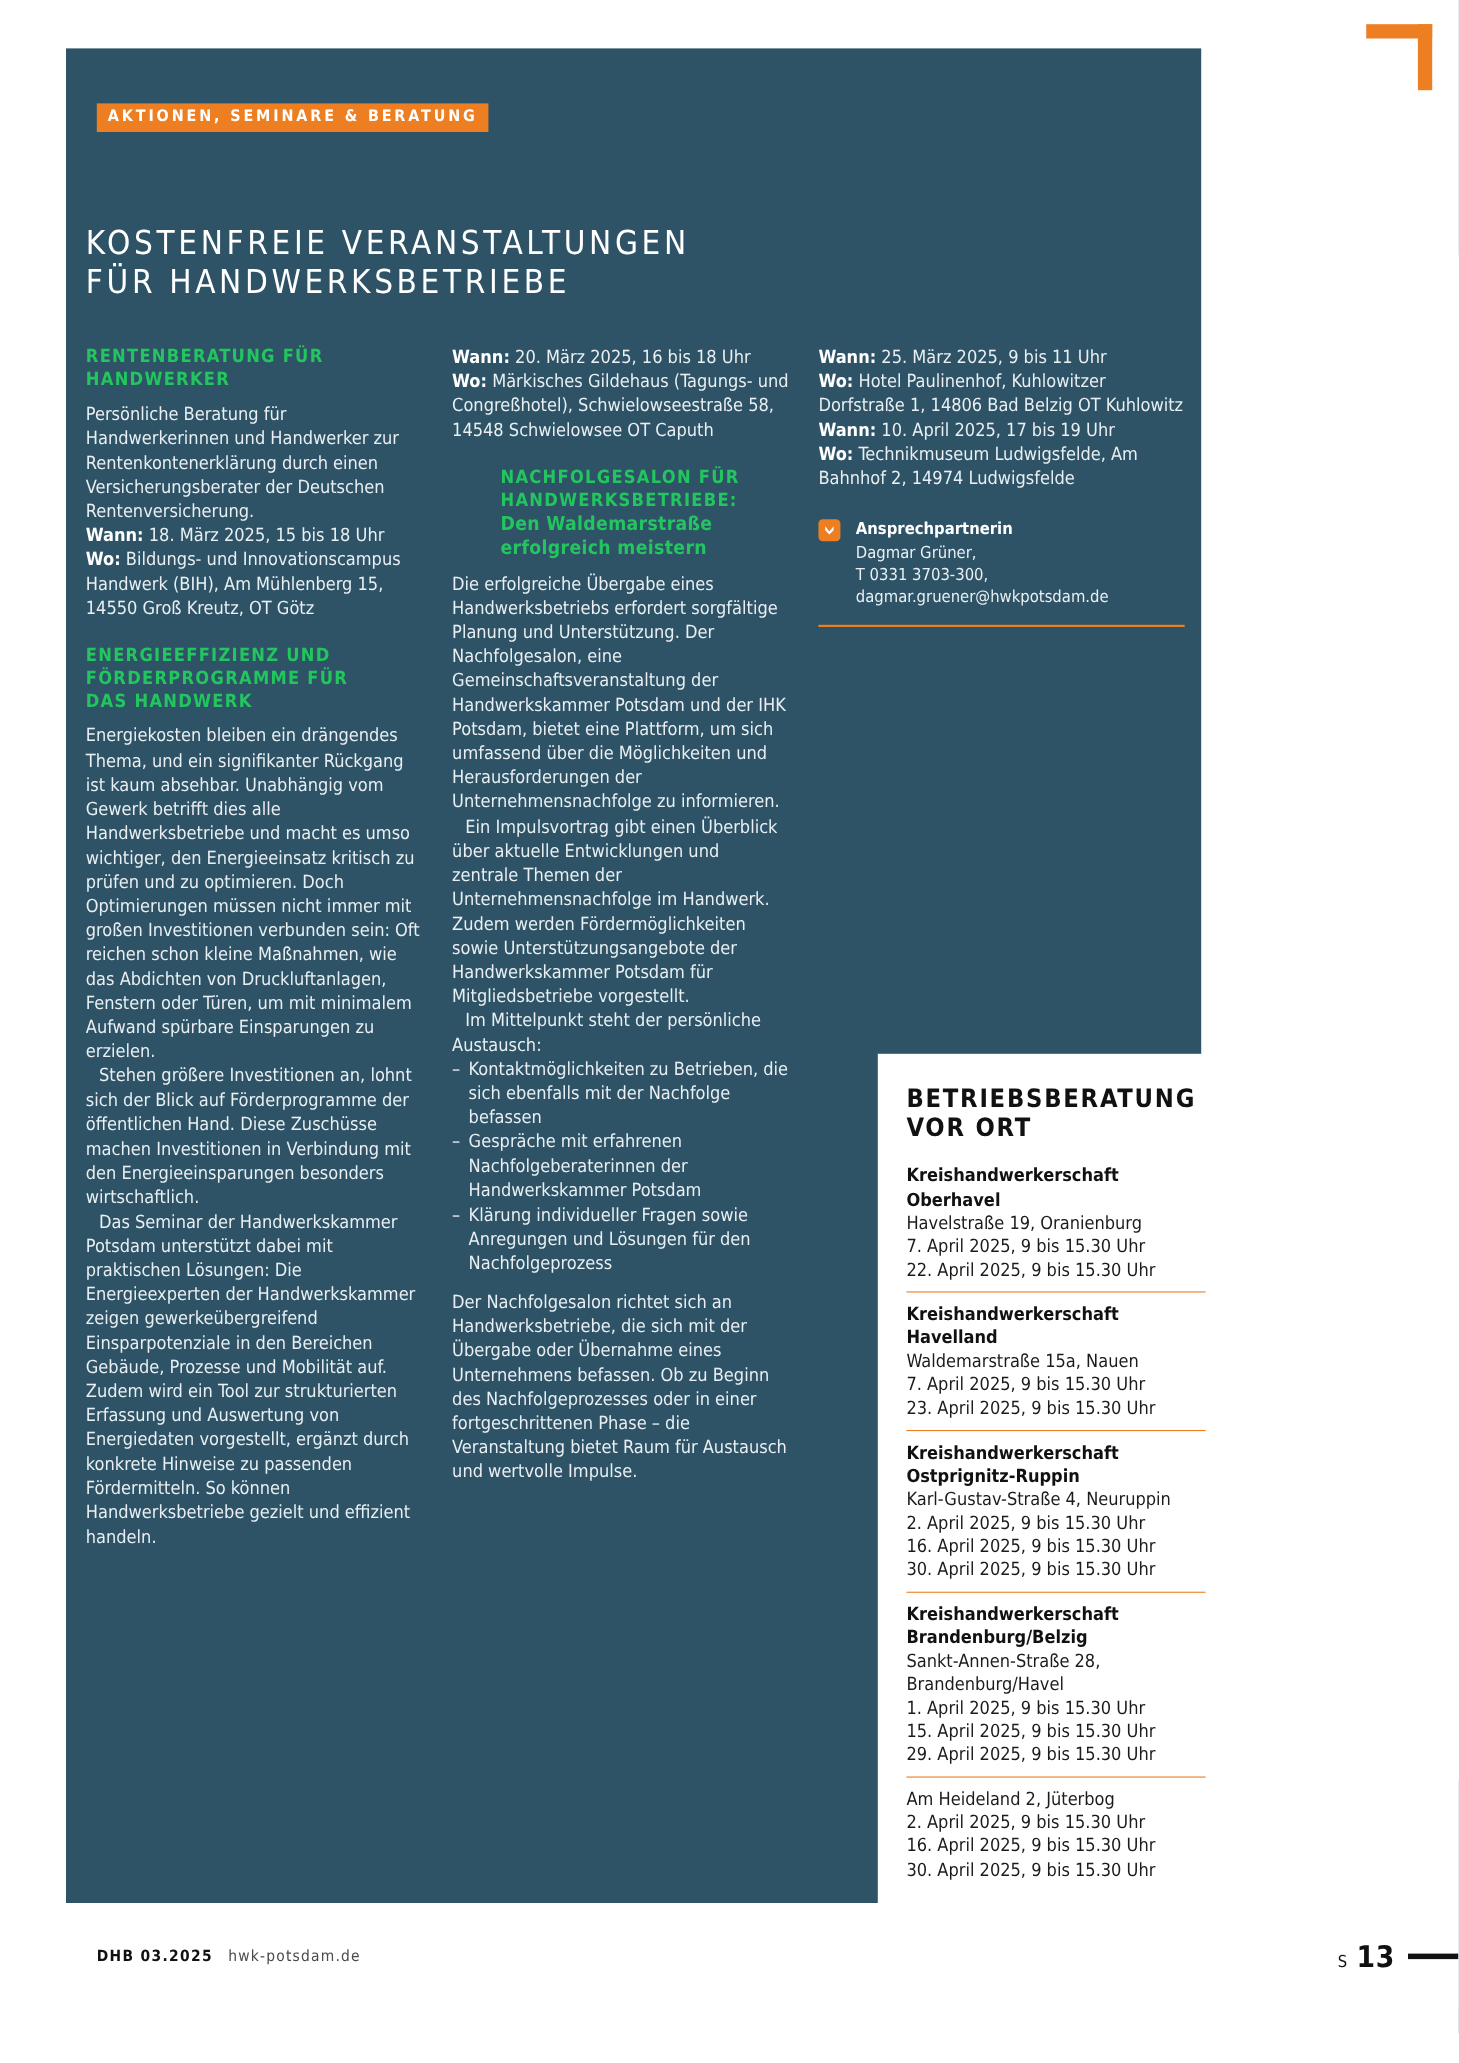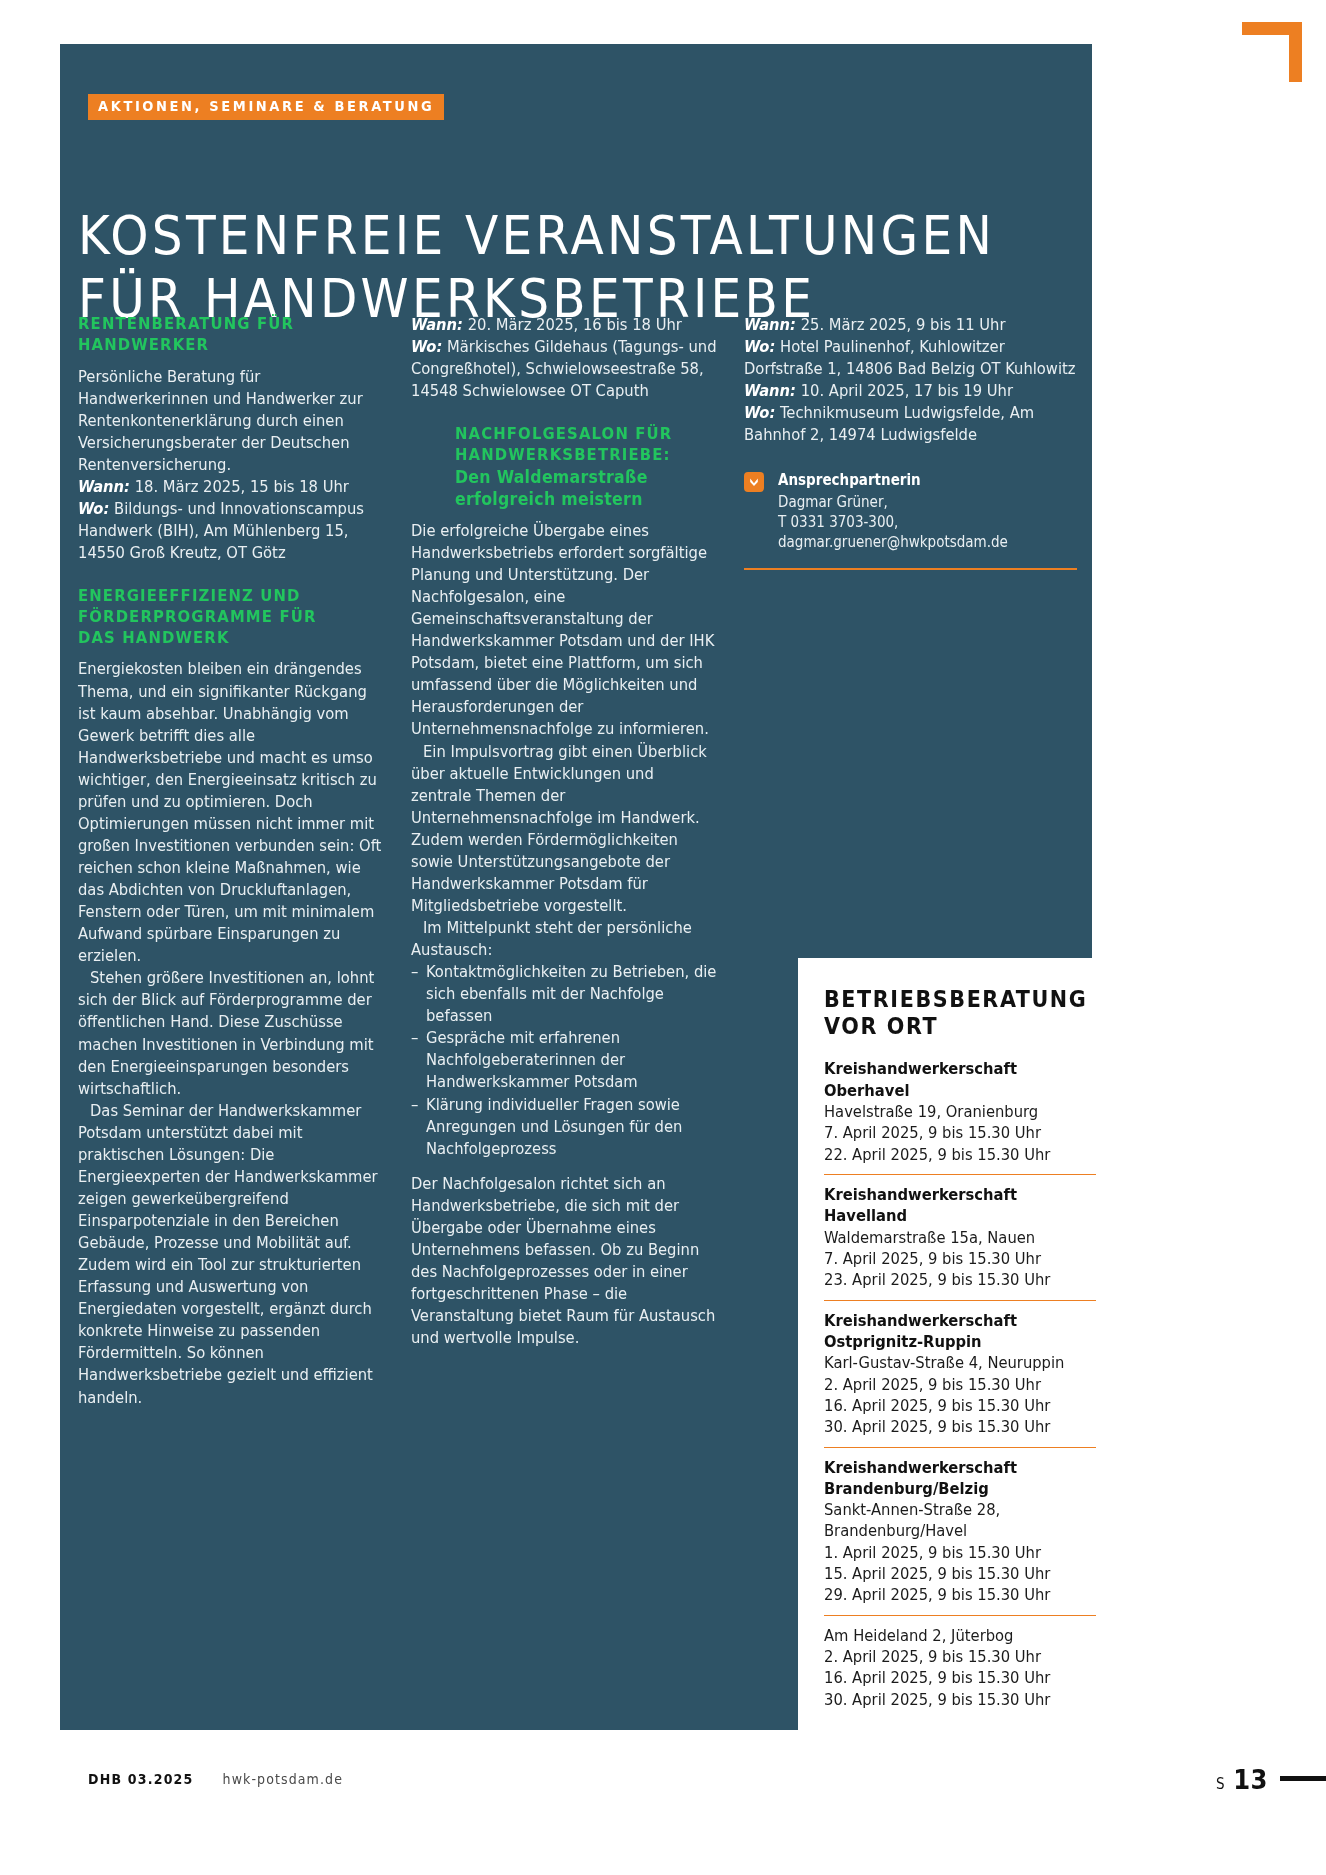--- a/index.html
+++ b/index.html
@@ -63,21 +63,21 @@
     white-space: nowrap;
   }
 
   
   .headline {
     position: absolute;
     left: 18px;
     top: 160px;
     width: 980px;
     color: #FFFFFF;
-    font-size: 54px;
+    font-size: 30px;
     font-weight: 300;
     letter-spacing: 3.3px;
     line-height: 1.17;
     text-transform: uppercase;
   }
   .headline .ln { display: block; }
 
   
   .cols {
     position: absolute;
@@ -107,21 +107,21 @@
   }
 
   p.body {
     color: #E9EFF2;
     font-size: 16.4px;
     line-height: 1.345;
     margin-bottom: 0;
   }
   p.body + p.body { text-indent: 12px; }
   p.gap-sm { margin-top: 13px; }
-  .b { font-weight: 700; color: #FFFFFF; font-style: italic; }
+  .b { font-weight: 700; color: #FFFFFF; }
 
   .when-block {
     color: #E9EFF2;
     font-size: 16.4px;
     line-height: 1.345;
   }
 
   ul.dashlist {
     list-style: none;
     color: #E9EFF2;
@@ -215,21 +215,21 @@
     line-height: 1.3;
   }
 
   
   .footer-left {
     position: absolute;
     left: 88px;
     bottom: 38px;
     display: flex;
     align-items: baseline;
-    gap: 29px;
+    gap: 14px;
   }
   .footer-left .issue {
     color: #111111;
     font-size: 14px;
     font-weight: 800;
     letter-spacing: 1.2px;
   }
   .footer-left .site {
     color: #4a4a4a;
     font-size: 14px;

